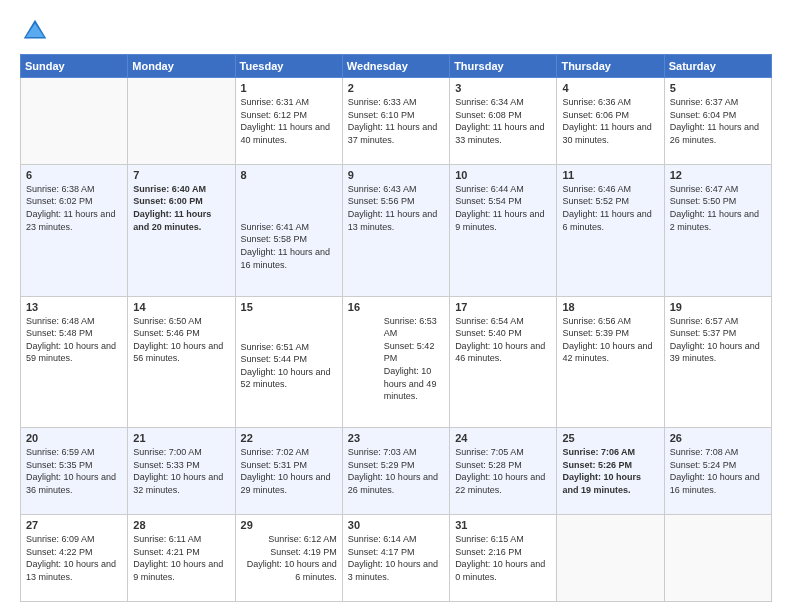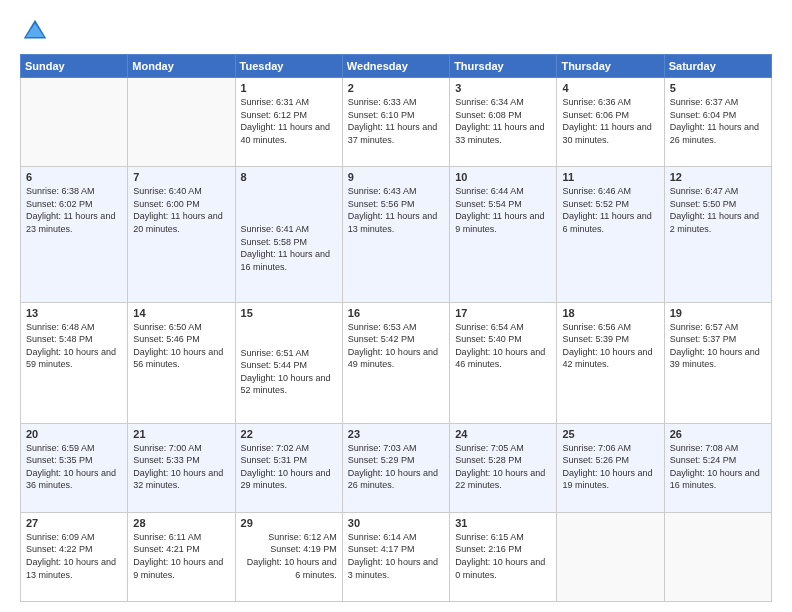--- a/index.html
+++ b/index.html
@@ -175,21 +175,21 @@
         </tr>
         <tr class="row-alt">
           <td>
             <span class="day-number">6</span>
             <div class="day-info" style="white-space: pre-line;">Sunrise: 6:38 AM
 Sunset: 6:02 PM
 Daylight: 11 hours and 23 minutes.</div>
           </td>
           <td>
             <span class="day-number">7</span>
-            <div class="day-info" style="white-space: pre-line;">Sunrise: 6:40 AM
+            <div class="day-info" style="white-space: pre-line; font-weight: bold;">Sunrise: 6:40 AM
 Sunset: 6:00 PM
 Daylight: 11 hours and 20 minutes.</div>
           </td>
           <td>
             <span class="day-number">8</span>
             <div class="day-info" style="white-space: pre-line; margin-top: 40px;">Sunrise: 6:41 AM
 Sunset: 5:58 PM
 Daylight: 11 hours and 16 minutes.</div>
           </td>
           <td>
@@ -231,21 +231,21 @@
 Daylight: 10 hours and 56 minutes.</div>
           </td>
           <td>
             <span class="day-number">15</span>
             <div class="day-info" style="white-space: pre-line; margin-top: 28px;">Sunrise: 6:51 AM
 Sunset: 5:44 PM
 Daylight: 10 hours and 52 minutes.</div>
           </td>
           <td>
             <span class="day-number">16</span>
-            <div class="day-info" style="white-space: pre-line;">Sunrise: 6:53 AM
+            <div class="day-info" style="white-space: pre-line; margin-left: 36px;">Sunrise: 6:53 AM
 Sunset: 5:42 PM
 Daylight: 10 hours and 49 minutes.</div>
           </td>
           <td>
             <span class="day-number">17</span>
             <div class="day-info" style="white-space: pre-line;">Sunrise: 6:54 AM
 Sunset: 5:40 PM
 Daylight: 10 hours and 46 minutes.</div>
           </td>
           <td>
@@ -287,21 +287,21 @@
 Daylight: 10 hours and 26 minutes.</div>
           </td>
           <td>
             <span class="day-number">24</span>
             <div class="day-info" style="white-space: pre-line;">Sunrise: 7:05 AM
 Sunset: 5:28 PM
 Daylight: 10 hours and 22 minutes.</div>
           </td>
           <td>
             <span class="day-number">25</span>
-            <div class="day-info" style="white-space: pre-line;">Sunrise: 7:06 AM
+            <div class="day-info" style="white-space: pre-line; font-weight: bold;">Sunrise: 7:06 AM
 Sunset: 5:26 PM
 Daylight: 10 hours and 19 minutes.</div>
           </td>
           <td>
             <span class="day-number">26</span>
             <div class="day-info" style="white-space: pre-line;">Sunrise: 7:08 AM
 Sunset: 5:24 PM
 Daylight: 10 hours and 16 minutes.</div>
           </td>
         </tr>

